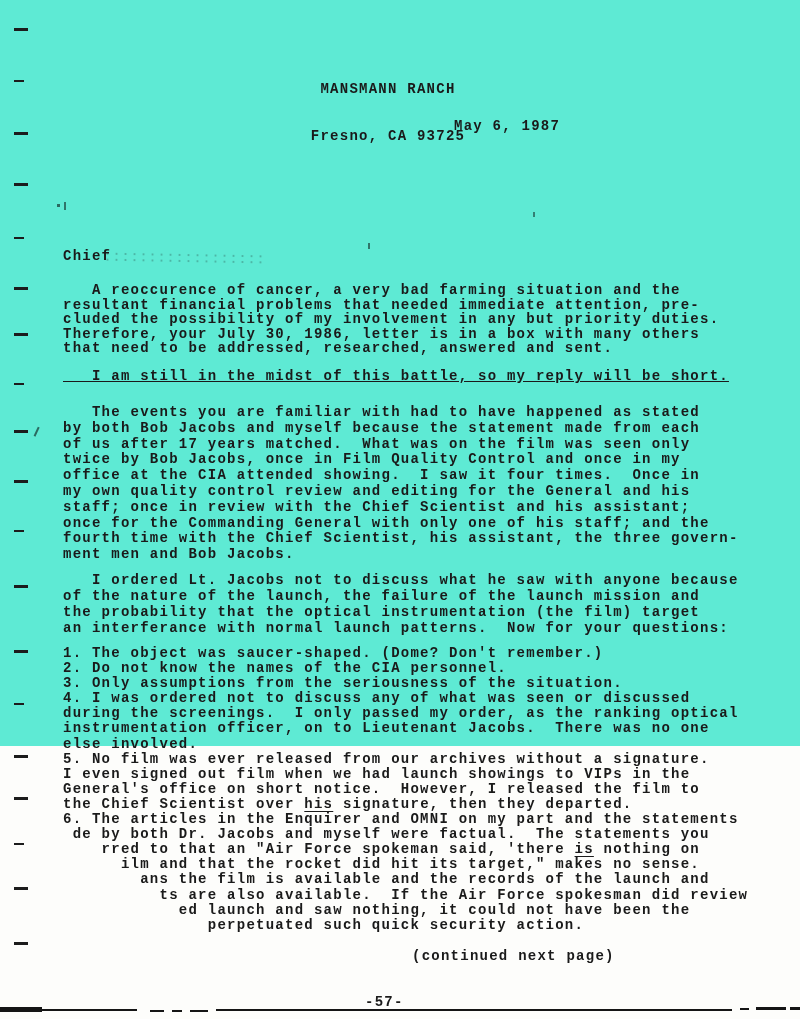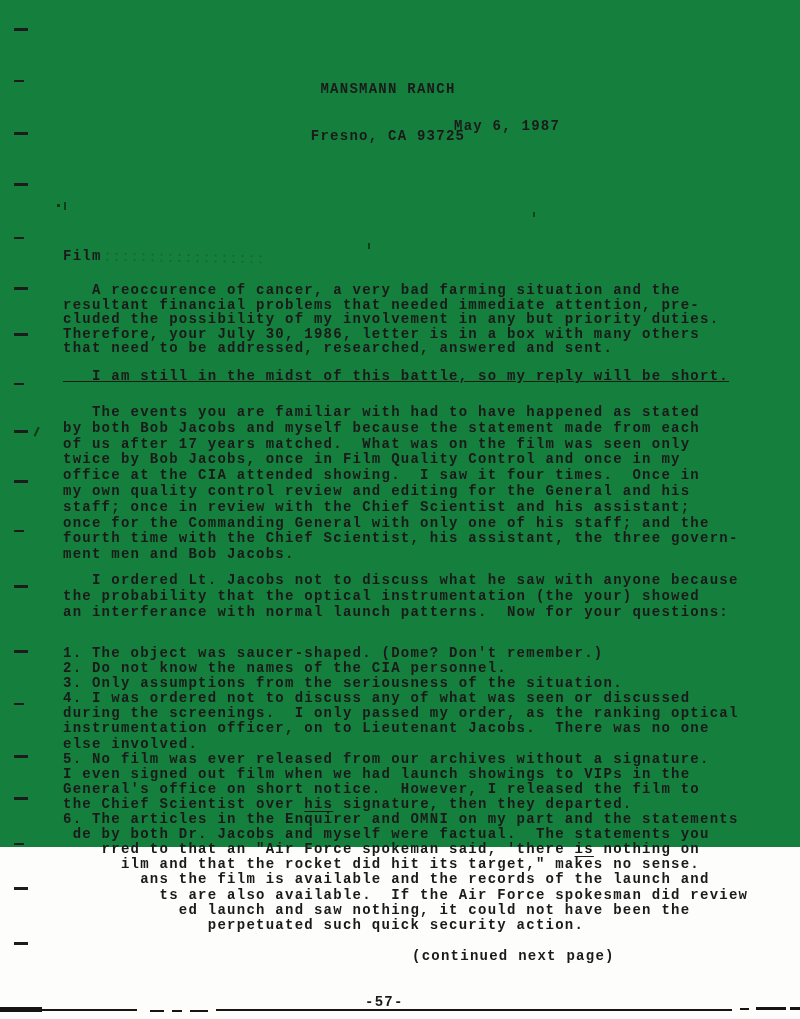--- a/index.html
+++ b/index.html
@@ -5,22 +5,22 @@
   html, body { margin: 0; padding: 0; }
   body {
     width: 800px; height: 1019px;
     background: #fdfdfb;
     font-family: "Liberation Mono", "DejaVu Sans Mono", monospace;
     color: #181818;
     overflow: hidden;
   }
   .page {
     position: absolute; inset: 0;
-    width: 800px; height: 847px;
-    background: #15803d;
+    width: 800px; height: 746px;
+    background: #5eead4;
   }
   .txt {
     position: absolute;
     font-size: 14px;
     font-weight: 700;
     letter-spacing: 1.25px;
     white-space: pre;
     color: #1a1a1a;
   }
   .line { white-space: pre; }
@@ -105,27 +105,27 @@
     <div class="line-h">Fresno, CA 93725</div>
   </div>
 
   <div class="txt date-line">May 6, 1987</div>
 
   <div class="stray-a"></div>
   <div class="stray-b"></div>
   <div class="stray-c"></div>
   <div class="stray-d"></div>
 
-  <div class="txt salutation">Film</div>
+  <div class="txt salutation">Chief</div>
   <div class="redaction"></div>
 
   <div class="txt para p1"><div class="line">   A reoccurence of cancer, a very bad farming situation and the</div><div class="line">resultant financial problems that needed immediate attention, pre-</div><div class="line">cluded the possibility of my involvement in any but priority duties.</div><div class="line">Therefore, your July 30, 1986, letter is in a box with many others</div><div class="line">that need to be addressed, researched, answered and sent.</div></div>
   <div class="txt para p2"><div class="line">   I am still in the midst of this battle, so my reply will be short.</div></div>
   <div class="txt para p3"><div class="line">   The events you are familiar with had to have happened as stated</div><div class="line">by both Bob Jacobs and myself because the statement made from each</div><div class="line">of us after 17 years matched.  What was on the film was seen only</div><div class="line">twice by Bob Jacobs, once in Film Quality Control and once in my</div><div class="line">office at the CIA attended showing.  I saw it four times.  Once in</div><div class="line">my own quality control review and editing for the General and his</div><div class="line">staff; once in review with the Chief Scientist and his assistant;</div><div class="line">once for the Commanding General with only one of his staff; and the</div><div class="line">fourth time with the Chief Scientist, his assistant, the three govern-</div><div class="line">ment men and Bob Jacobs.</div></div>
-  <div class="txt para p4"><div class="line">   I ordered Lt. Jacobs not to discuss what he saw with anyone because</div><div class="line">the probability that the optical instrumentation (the your) showed</div><div class="line">an interferance with normal launch patterns.  Now for your questions:</div></div>
+  <div class="txt para p4"><div class="line">   I ordered Lt. Jacobs not to discuss what he saw with anyone because</div><div class="line">of the nature of the launch, the failure of the launch mission and</div><div class="line">the probability that the optical instrumentation (the film) target</div><div class="line">an interferance with normal launch patterns.  Now for your questions:</div></div>
   <div class="txt para answers"><div class="line">1. The object was saucer-shaped. (Dome? Don't remember.)</div><div class="line">2. Do not know the names of the CIA personnel.</div><div class="line">3. Only assumptions from the seriousness of the situation.</div><div class="line">4. I was ordered not to discuss any of what was seen or discussed</div><div class="line">during the screenings.  I only passed my order, as the ranking optical</div><div class="line">instrumentation officer, on to Lieutenant Jacobs.  There was no one</div><div class="line">else involved.</div><div class="line">5. No film was ever released from our archives without a signature.</div><div class="line">I even signed out film when we had launch showings to VIPs in the</div><div class="line">General's office on short notice.  However, I released the film to</div><div class="line">the Chief Scientist over <u>his</u> signature, then they departed.</div><div class="line">6. The articles in the Enquirer and OMNI on my part and the statements</div><div class="line"> de by both Dr. Jacobs and myself were factual.  The statements you</div><div class="line">    rred to that an "Air Force spokeman said, 'there <u>is</u> nothing on</div><div class="line">      ilm and that the rocket did hit its target," makes no sense.</div><div class="line">        ans the film is available and the records of the launch and</div><div class="line">          ts are also available.  If the Air Force spokesman did review</div><div class="line">            ed launch and saw nothing, it could not have been the</div><div class="line">               perpetuated such quick security action.</div></div>
 
   <div class="txt continued">(continued next page)</div>
   <div class="txt page-number">-57-</div>
 
   <div class="bottom-line bl-1"></div>
   <div class="bottom-line bl-2"></div>
   <div class="bottom-line bl-3"></div>
   <div class="bottom-line bl-4"></div>
   <div class="bottom-line bl-5"></div>

